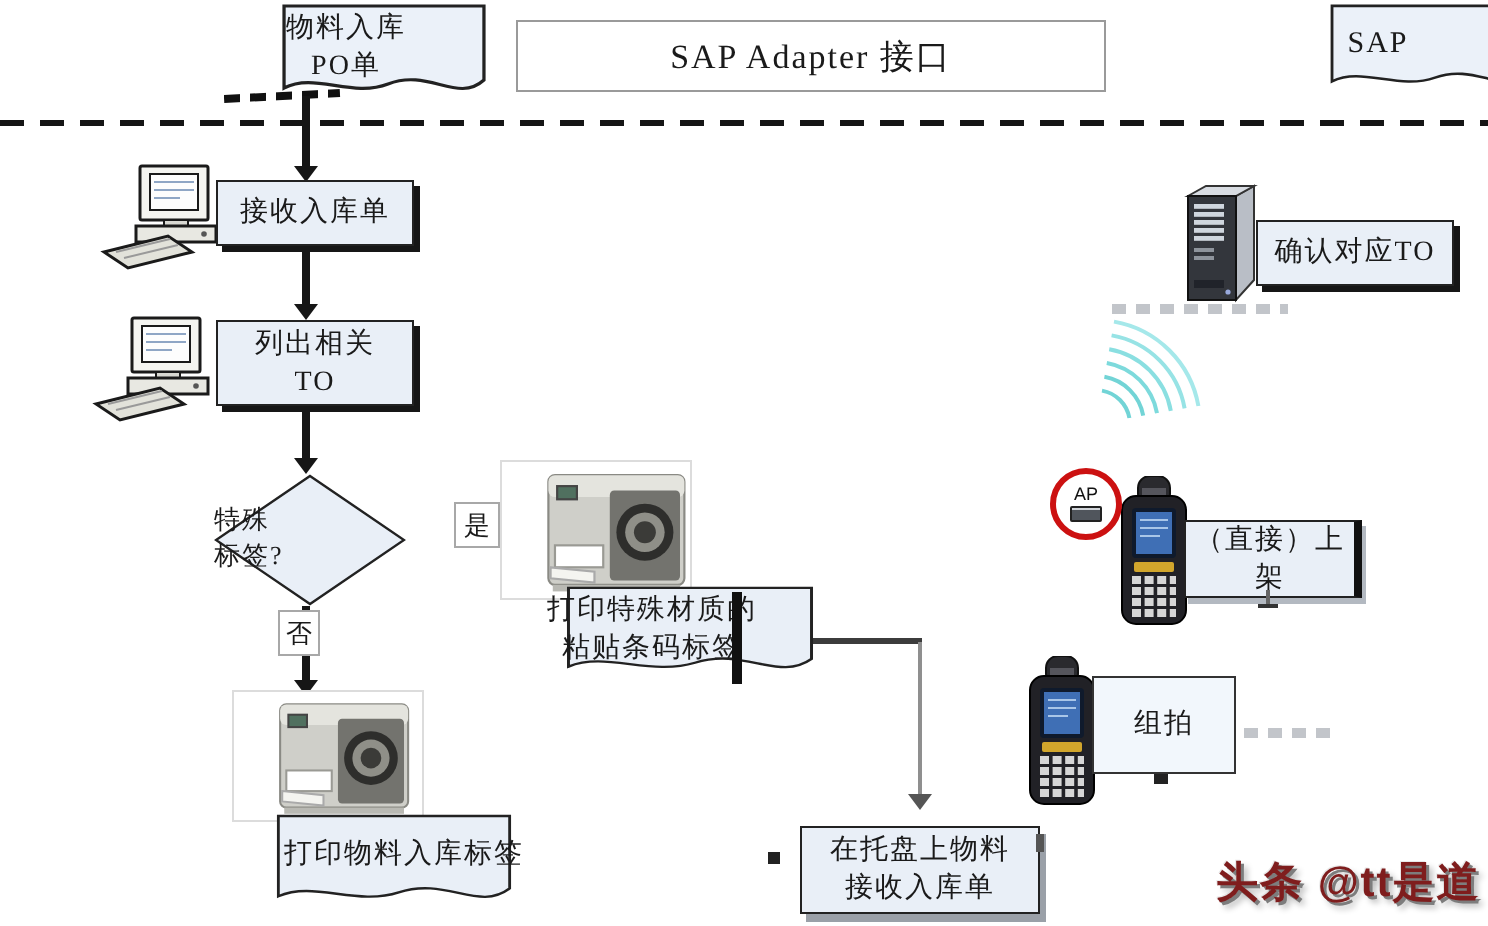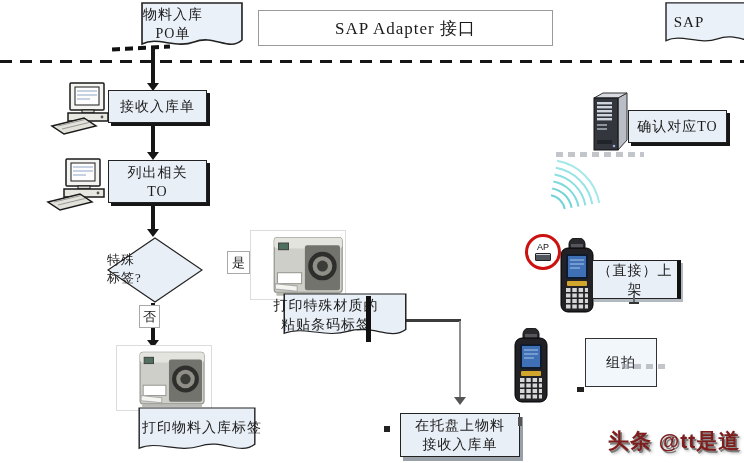--- a/index.html
+++ b/index.html
@@ -259,21 +259,21 @@
       <rect x="11" y="0" width="16" height="15" rx="6" fill="#2a2a2e" stroke="#111"></rect>
       <rect x="13" y="6" width="12" height="4" fill="#55555c"></rect>
       <rect x="3" y="10" width="32" height="64" rx="7" fill="#212126" stroke="#000"></rect>
       <rect x="8" y="16" width="22" height="25" rx="2" fill="#0f1a2c"></rect>
       <rect x="10" y="18" width="18" height="21" fill="#3f6fb5"></rect>
       <path d="M12,22 h14 M12,26 h14 M12,30 h10" stroke="#a9c6e8" stroke-width="1"></path>
       <rect x="9" y="43" width="20" height="5" rx="1" fill="#d2a62c"></rect>
       <path d="M8,52 h22 M8,57.5 h22 M8,63 h22 M8,68.5 h22" stroke="#d6d6d6" stroke-width="4" stroke-dasharray="4.5 1.8"></path>
     </svg>
   </div>
-  <div class="abs pbox plain" style="left:546px;top:338px;width:70px;height:47px;margin-left:39px;">
+  <div class="abs pbox plain" style="left:546px;top:338px;width:70px;height:47px;">
     <span>组拍</span>
   </div>
   <div class="abs ghost" style="left:622px;top:364px;width:44px;"></div>
   <div class="abs mark" style="left:577px;top:387px;width:7px;height:5px;"></div>
 
   <div class="abs watermark" style="left:608px;top:427px;">
     <span>头条 @tt是道</span>
   </div>
 
 </div>

